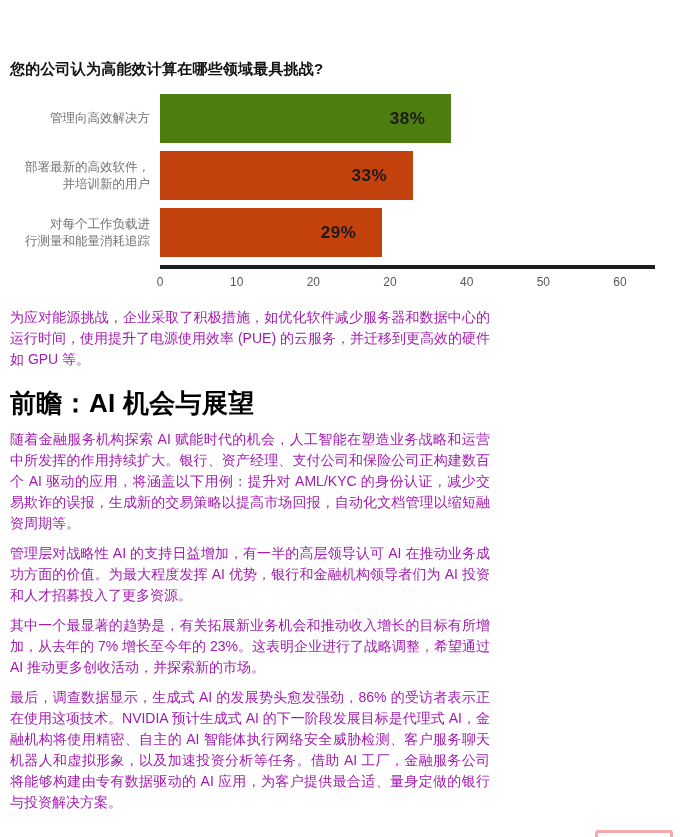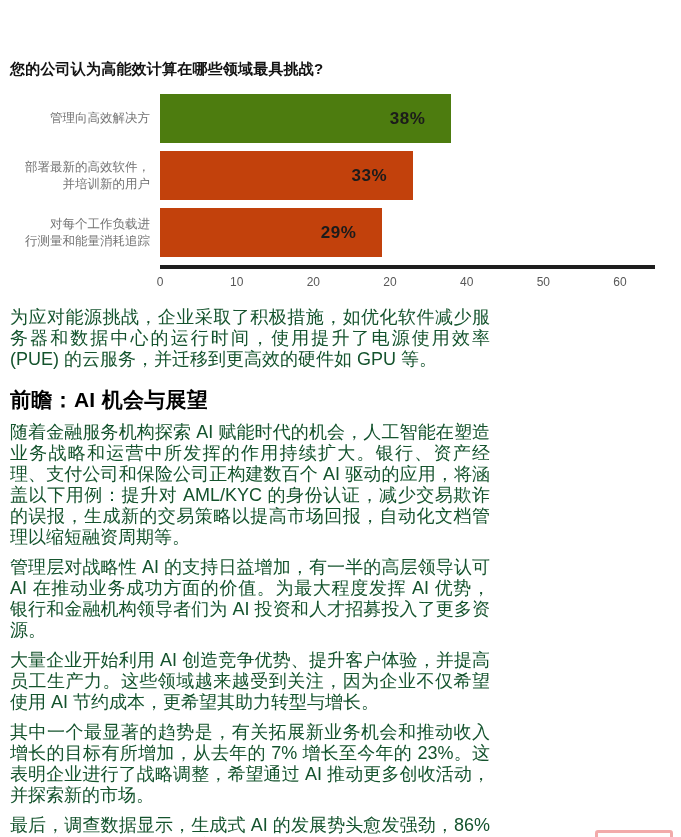--- a/index.html
+++ b/index.html
@@ -72,28 +72,28 @@
     position: absolute;
     top: 0;
     transform: translateX(-50%);
     font-size: 12px;
     color: #585858;
   }
 
   
   .body-p {
     width: 480px;
-    font-size: 18px;
+    font-size: 14px;
     line-height: 21px;
-    color: #14532d;
+    color: #a21caf;
     margin: 0 0 9px 0;
     text-align: justify;
   }
   .section-heading {
-    font-size: 21px;
+    font-size: 26px;
     font-weight: bold;
     color: #000000;
     margin: 16px 0 8px 0;
     letter-spacing: 0.3px;
   }
 
   
   .stamp {
     position: absolute;
     right: 8px;
@@ -173,21 +173,20 @@
       <span class="tick" style="left: 100%; text-align: right;">60</span>
     </div>
   </section>
 
   <p class="body-p">为应对能源挑战，企业采取了积极措施，如优化软件减少服务器和数据中心的运行时间，使用提升了电源使用效率 (PUE) 的云服务，并迁移到更高效的硬件如 GPU 等。</p>
 
   <h1 class="section-heading">前瞻：AI 机会与展望</h1>
 
   <p class="body-p">随着金融服务机构探索 AI 赋能时代的机会，人工智能在塑造业务战略和运营中所发挥的作用持续扩大。银行、资产经理、支付公司和保险公司正构建数百个 AI 驱动的应用，将涵盖以下用例：提升对 AML/KYC 的身份认证，减少交易欺诈的误报，生成新的交易策略以提高市场回报，自动化文档管理以缩短融资周期等。</p>
   <p class="body-p">管理层对战略性 AI 的支持日益增加，有一半的高层领导认可 AI 在推动业务成功方面的价值。为最大程度发挥 AI 优势，银行和金融机构领导者们为 AI 投资和人才招募投入了更多资源。</p>
-  <p class="body-p">大量企业开始利用 AI 创造竞争优势、提升客户体验，并提高员工生产力。这些领域越来越受到关注，因为企业不仅希望使用 AI 节约成本，更希望其助力转型与增长。</p>
   <p class="body-p">其中一个最显著的趋势是，有关拓展新业务机会和推动收入增长的目标有所增加，从去年的 7% 增长至今年的 23%。这表明企业进行了战略调整，希望通过 AI 推动更多创收活动，并探索新的市场。</p>
   <p class="body-p">最后，调查数据显示，生成式 AI 的发展势头愈发强劲，86% 的受访者表示正在使用这项技术。NVIDIA 预计生成式 AI 的下一阶段发展目标是代理式 AI，金融机构将使用精密、自主的 AI 智能体执行网络安全威胁检测、客户服务聊天机器人和虚拟形象，以及加速投资分析等任务。借助 AI 工厂，金融服务公司将能够构建由专有数据驱动的 AI 应用，为客户提供最合适、量身定做的银行与投资解决方案。</p>
 
   <div class="stamp">
     <span class="stamp-char">楼</span>
     <span class="stamp-char">鱼</span>
   </div>
 
 </div>
 

